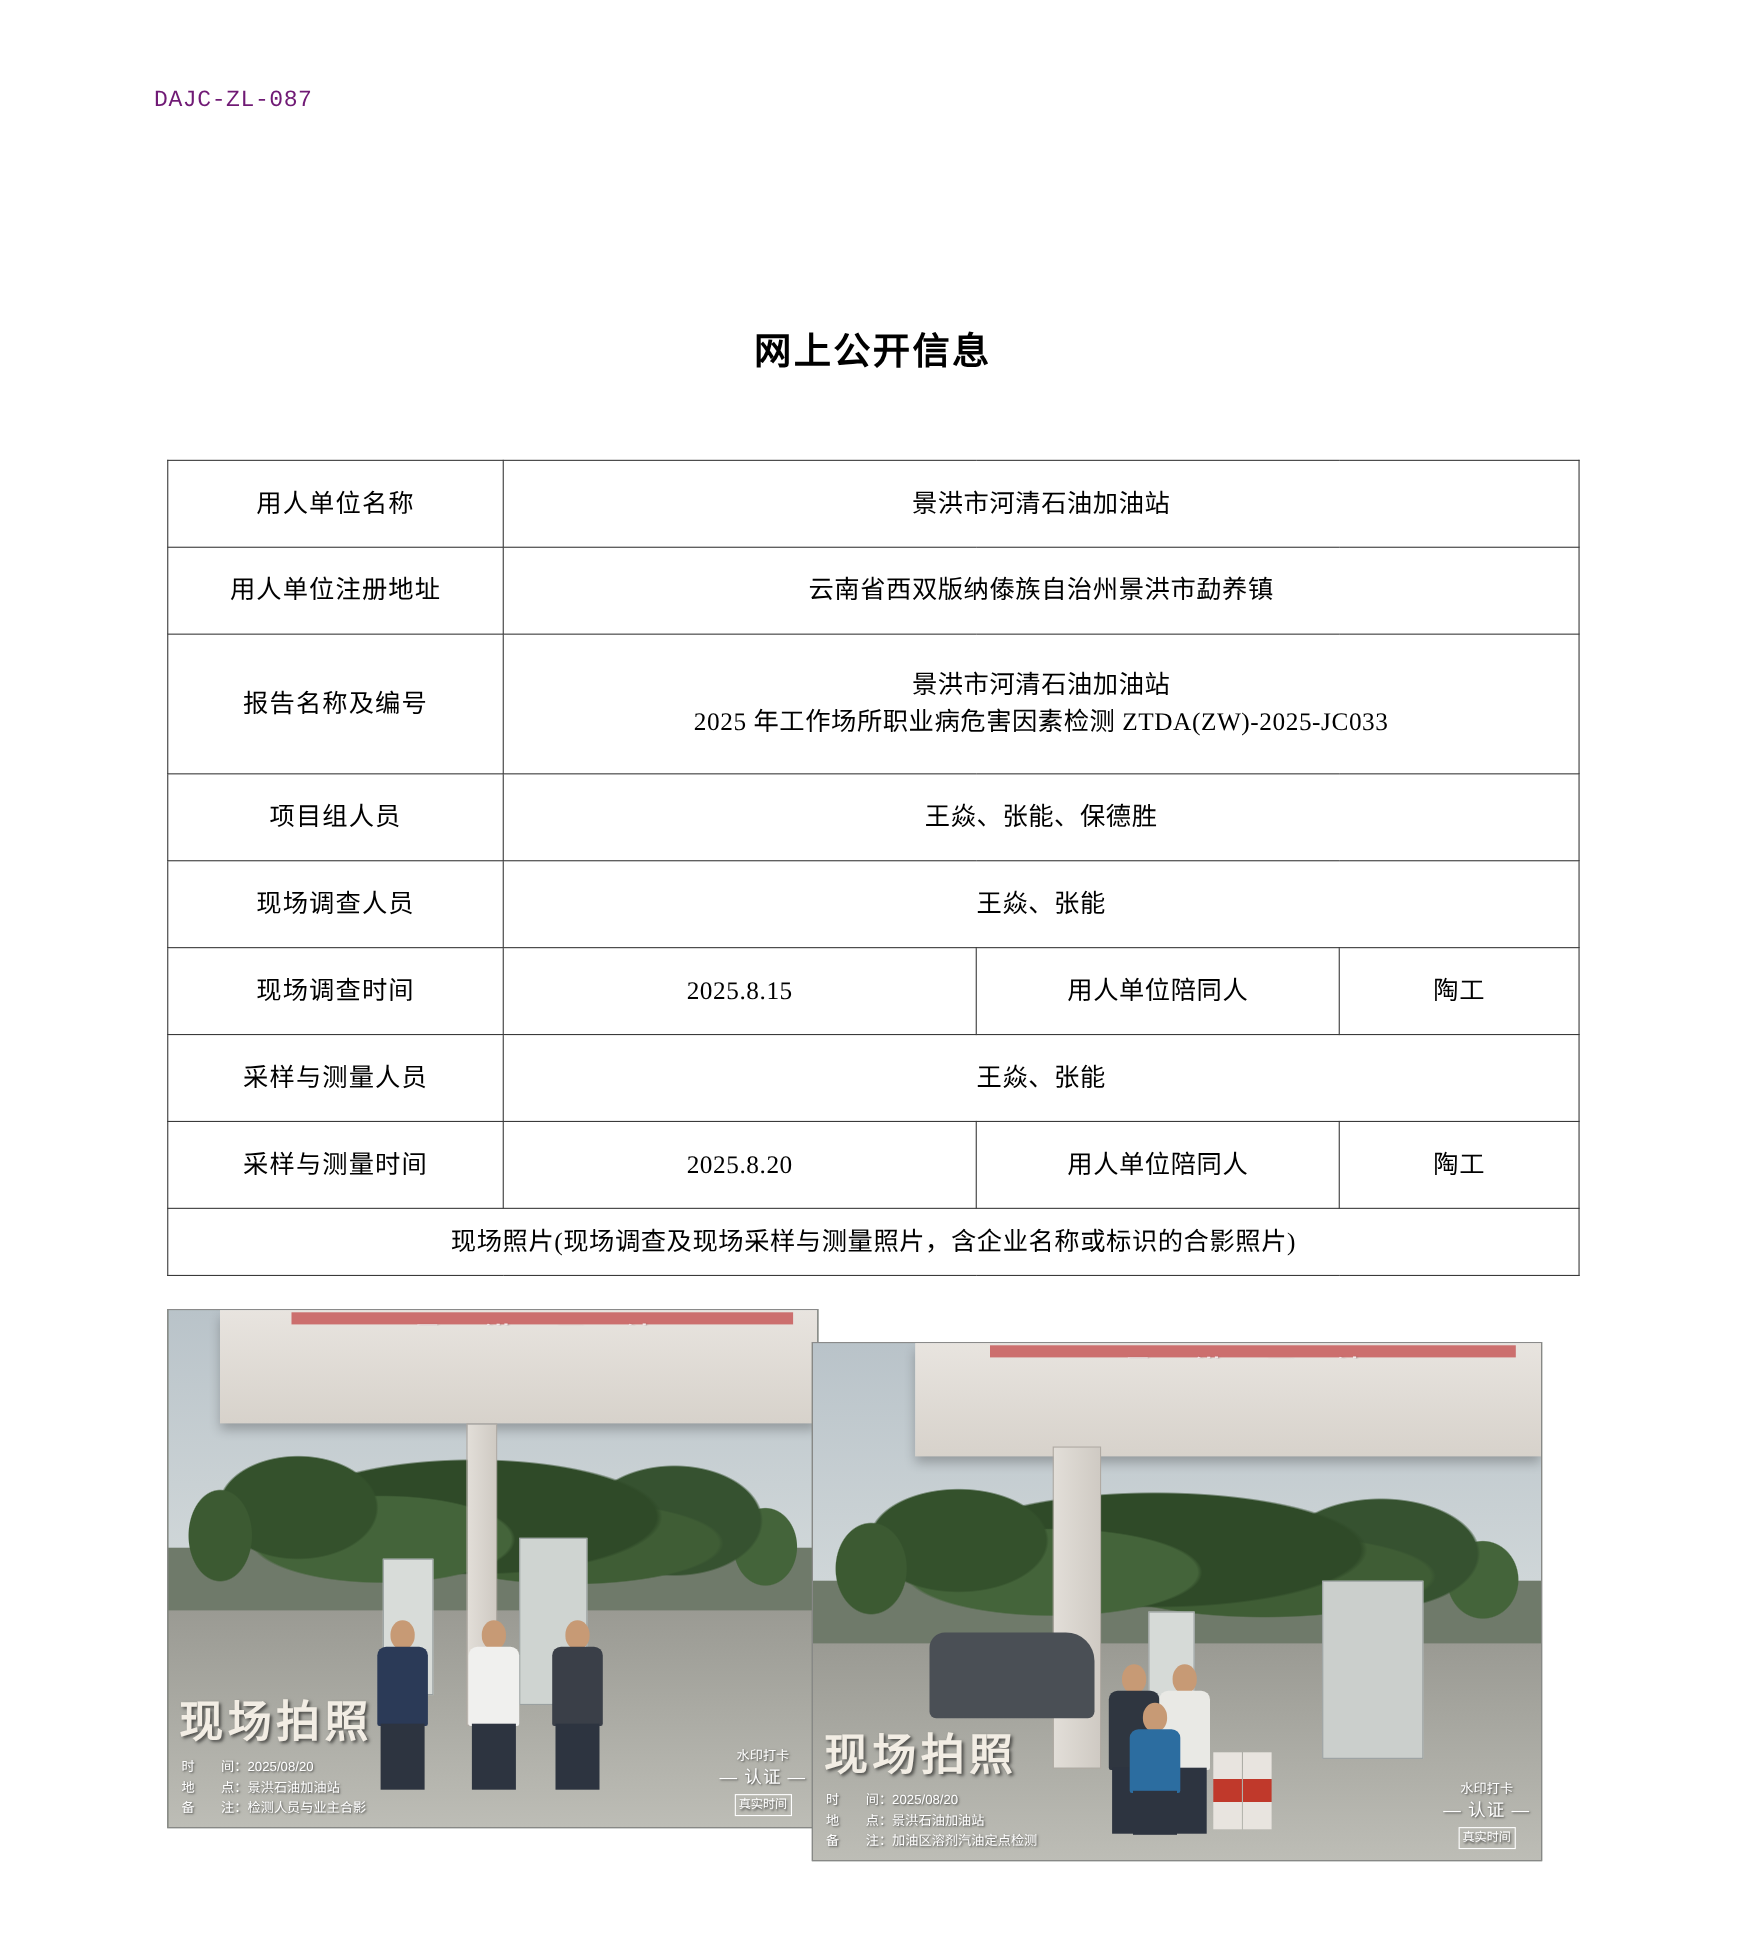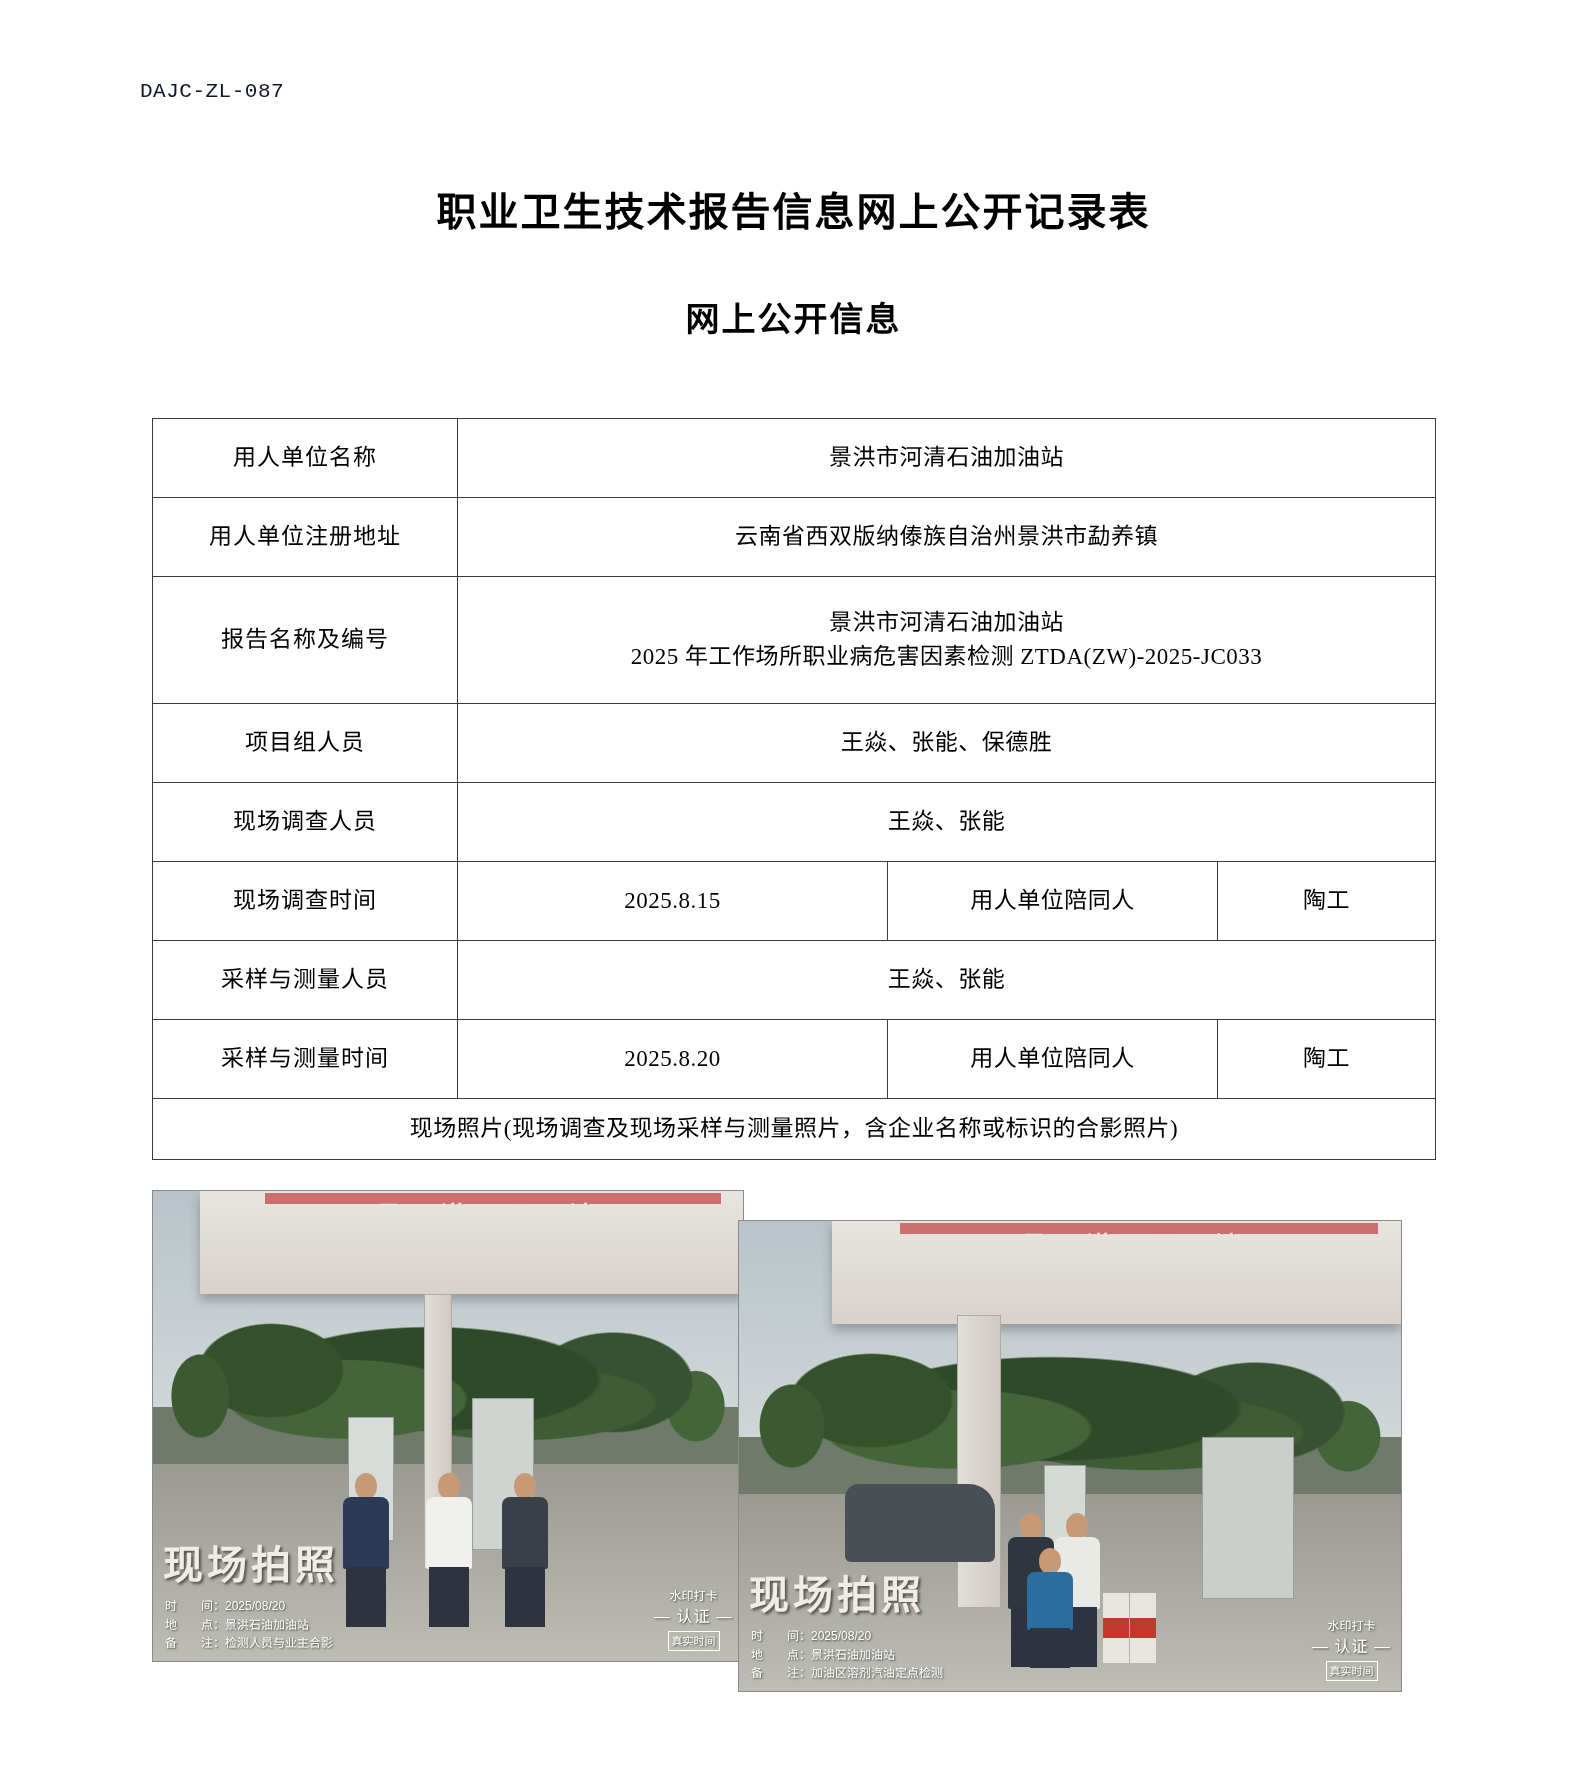--- a/index.html
+++ b/index.html
@@ -21,21 +21,21 @@
     height: 1782px;
     box-sizing: border-box;
   }
   .doc-code {
     position: absolute;
     left: 140px;
     top: 80px;
     font-family: "Liberation Mono", "DejaVu Sans Mono", monospace;
     font-size: 21px;
     letter-spacing: 0.5px;
-    color: #0f172a;
+    color: #701a75;
   }
   .title-main {
     position: absolute;
     left: 0;
     right: 0;
     top: 180px;
     text-align: center;
     font-size: 40px;
     font-weight: 700;
     letter-spacing: 2px;
@@ -270,21 +270,20 @@
     letter-spacing: 1px;
   }
 </style>
 </head>
 <body>
 
 <div class="page">
 
   <div class="doc-code">DAJC-ZL-087</div>
 
-  <div class="title-main">职业卫生技术报告信息网上公开记录表</div>
   <div class="title-sub">网上公开信息</div>
 
   <table class="main-table">
     <colgroup>
       <col style="width:305px">
       <col style="width:430px">
       <col style="width:330px">
       <col style="width:218px">
     </colgroup>
     <tbody>

